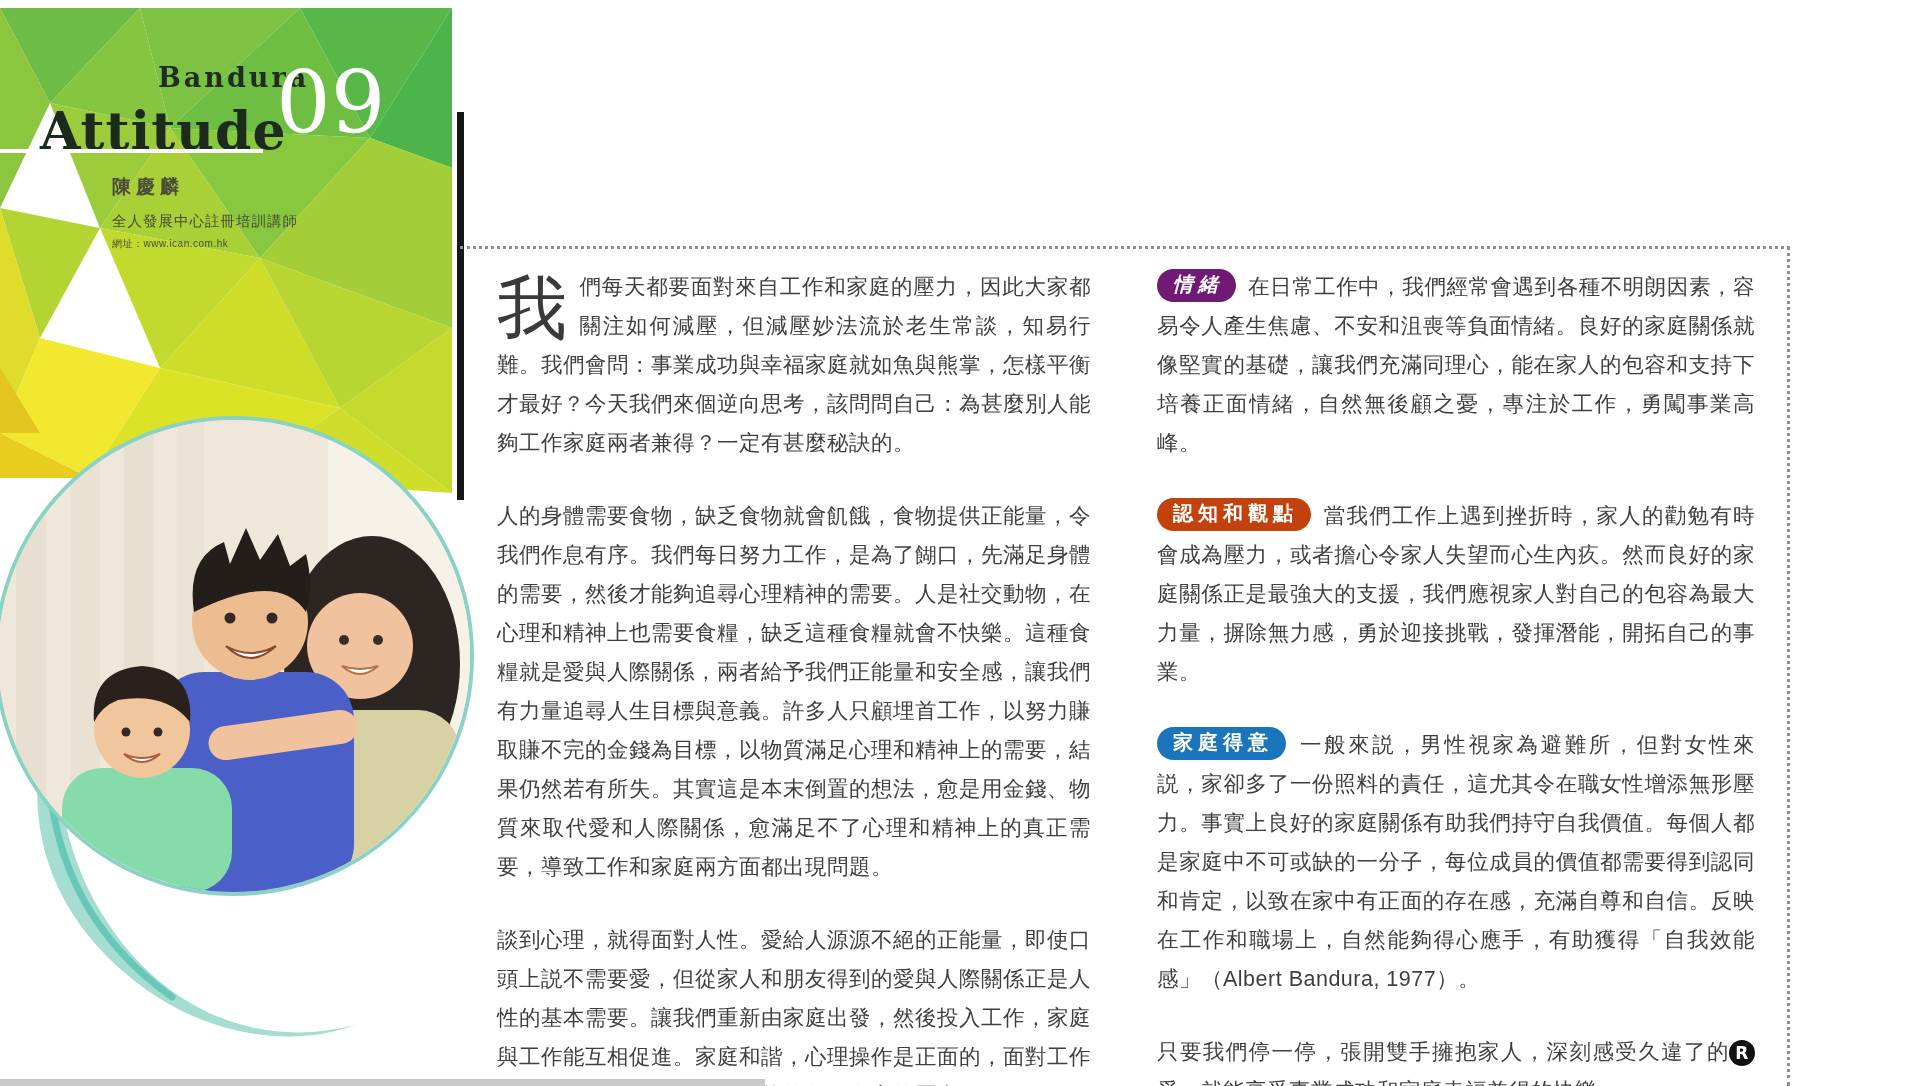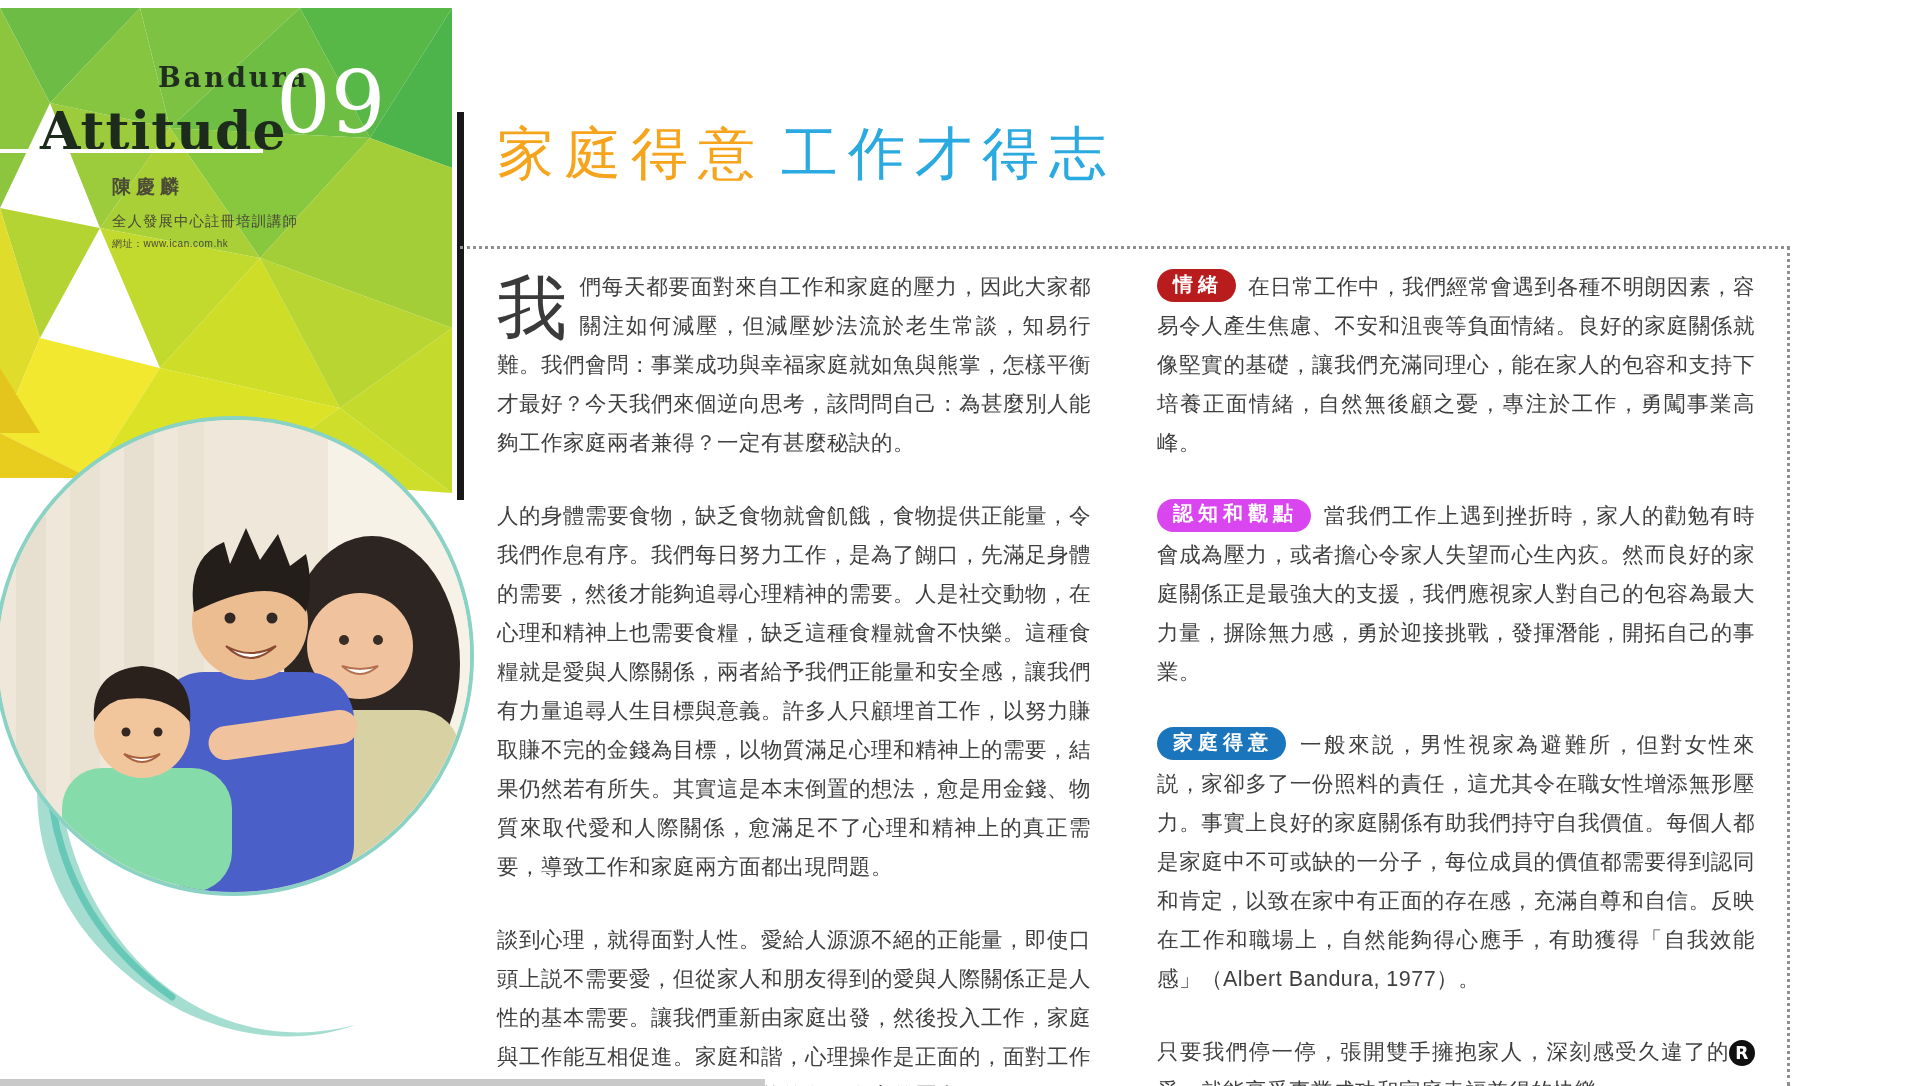--- a/index.html
+++ b/index.html
@@ -138,41 +138,38 @@
       <circle cx="144" cy="310" r="48" fill="#F2C69C"></circle>
       <path d="M96,302 Q92,250 144,246 Q196,250 192,302 Q168,272 120,280 Q104,286 96,302 Z" fill="#2A211D"></path>
       <circle cx="128" cy="312" r="4.5" fill="#332823"></circle>
       <circle cx="160" cy="312" r="4.5" fill="#332823"></circle>
       <path d="M126,334 Q144,350 162,334 Q144,342 126,334 Z" fill="#FFFFFF" stroke="#A8613F" stroke-width="2"></path>
     </svg>
   </div>
 
   <div class="black-bar"></div>
 
-  <div class="title">
-    <span class="t1" style="color: rgb(247, 164, 29);">家庭得意</span><span class="t2" style="color: rgb(43, 170, 225);">工作才得志</span>
-  </div>
 
   <div class="dotted-h"></div>
   <div class="dotted-v"></div>
 
   <div class="col-left">
     <p class="body">
       <span class="dropcap">我</span><span>們每天都要面對來自工作和家庭的壓力，因此大家都關注如何減壓，但減壓妙法流於老生常談，知易行難。我們會問：事業成功與幸福家庭就如魚與熊掌，怎樣平衡才最好？今天我們來個逆向思考，該問問自己：為甚麼別人能夠工作家庭兩者兼得？一定有甚麼秘訣的。</span>
     </p>
     <p class="body">人的身體需要食物，缺乏食物就會飢餓，食物提供正能量，令我們作息有序。我們每日努力工作，是為了餬口，先滿足身體的需要，然後才能夠追尋心理精神的需要。人是社交動物，在心理和精神上也需要食糧，缺乏這種食糧就會不快樂。這種食糧就是愛與人際關係，兩者給予我們正能量和安全感，讓我們有力量追尋人生目標與意義。許多人只顧埋首工作，以努力賺取賺不完的金錢為目標，以物質滿足心理和精神上的需要，結果仍然若有所失。其實這是本末倒置的想法，愈是用金錢、物質來取代愛和人際關係，愈滿足不了心理和精神上的真正需要，導致工作和家庭兩方面都出現問題。</p>
     <p class="body">談到心理，就得面對人性。愛給人源源不絕的正能量，即使口頭上説不需要愛，但從家人和朋友得到的愛與人際關係正是人性的基本需要。讓我們重新由家庭出發，然後投入工作，家庭與工作能互相促進。家庭和諧，心理操作是正面的，面對工作壓力時就有足夠的堅韌力，能夠化解有害的壓力：</p>
   </div>
 
   <div class="col-right">
     <p class="body">
-      <span class="badge" style="background-color: #b91c1c;">情緒</span><span>在日常工作中，我們經常會遇到各種不明朗因素，容易令人產生焦慮、不安和沮喪等負面情緒。良好的家庭關係就像堅實的基礎，讓我們充滿同理心，能在家人的包容和支持下培養正面情緒，自然無後顧之憂，專注於工作，勇闖事業高峰。</span>
+      <span class="badge" style="background-color: #701a75; font-style: italic;">情緒</span><span>在日常工作中，我們經常會遇到各種不明朗因素，容易令人產生焦慮、不安和沮喪等負面情緒。良好的家庭關係就像堅實的基礎，讓我們充滿同理心，能在家人的包容和支持下培養正面情緒，自然無後顧之憂，專注於工作，勇闖事業高峰。</span>
     </p>
     <p class="body">
-      <span class="badge" style="background-color: #d946ef; font-family: Liberation Mono, monospace;">認知和觀點</span><span>當我們工作上遇到挫折時，家人的勸勉有時會成為壓力，或者擔心令家人失望而心生內疚。然而良好的家庭關係正是最強大的支援，我們應視家人對自己的包容為最大力量，摒除無力感，勇於迎接挑戰，發揮潛能，開拓自己的事業。</span>
+      <span class="badge" style="background-color: #c2410c;">認知和觀點</span><span>當我們工作上遇到挫折時，家人的勸勉有時會成為壓力，或者擔心令家人失望而心生內疚。然而良好的家庭關係正是最強大的支援，我們應視家人對自己的包容為最大力量，摒除無力感，勇於迎接挑戰，發揮潛能，開拓自己的事業。</span>
     </p>
     <p class="body">
       <span class="badge" style="background-color: rgb(27, 117, 188);">家庭得意</span><span>一般來説，男性視家為避難所，但對女性來説，家卻多了一份照料的責任，這尤其令在職女性增添無形壓力。事實上良好的家庭關係有助我們持守自我價值。每個人都是家庭中不可或缺的一分子，每位成員的價值都需要得到認同和肯定，以致在家中有正面的存在感，充滿自尊和自信。反映在工作和職場上，自然能夠得心應手，有助獲得「自我效能感」（Albert Bandura, 1977）。</span>
     </p>
     <p class="body">
       <span class="endmark">R</span><span>只要我們停一停，張開雙手擁抱家人，深刻感受久違了的愛，就能享受事業成功和家庭幸福兼得的快樂。</span>
     </p>
   </div>
 
   <div class="bottom-strip"></div>

